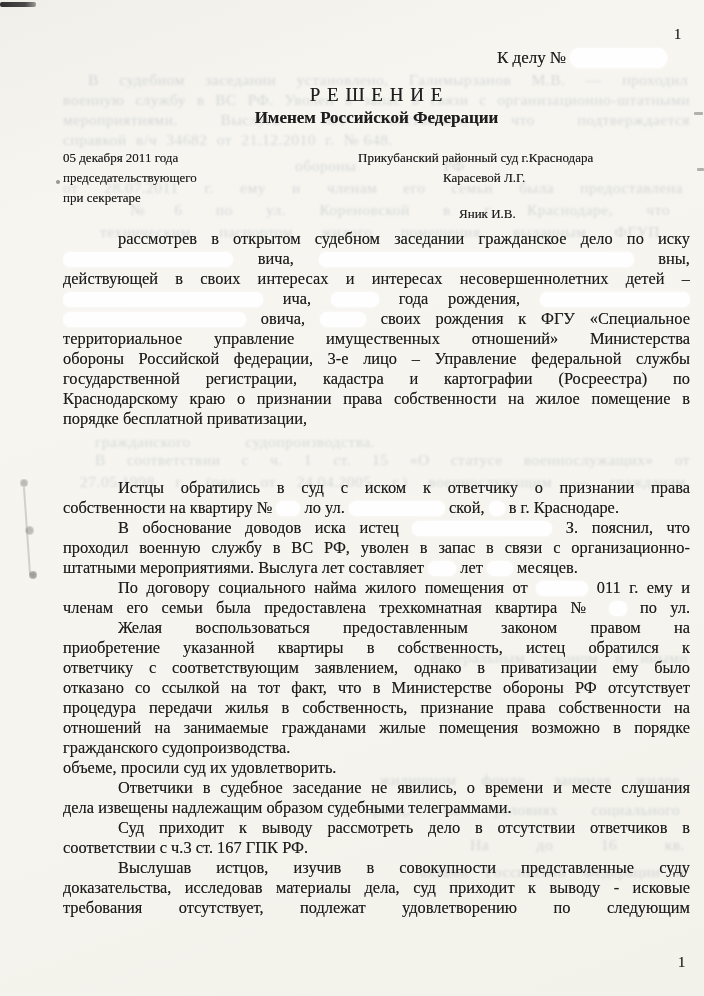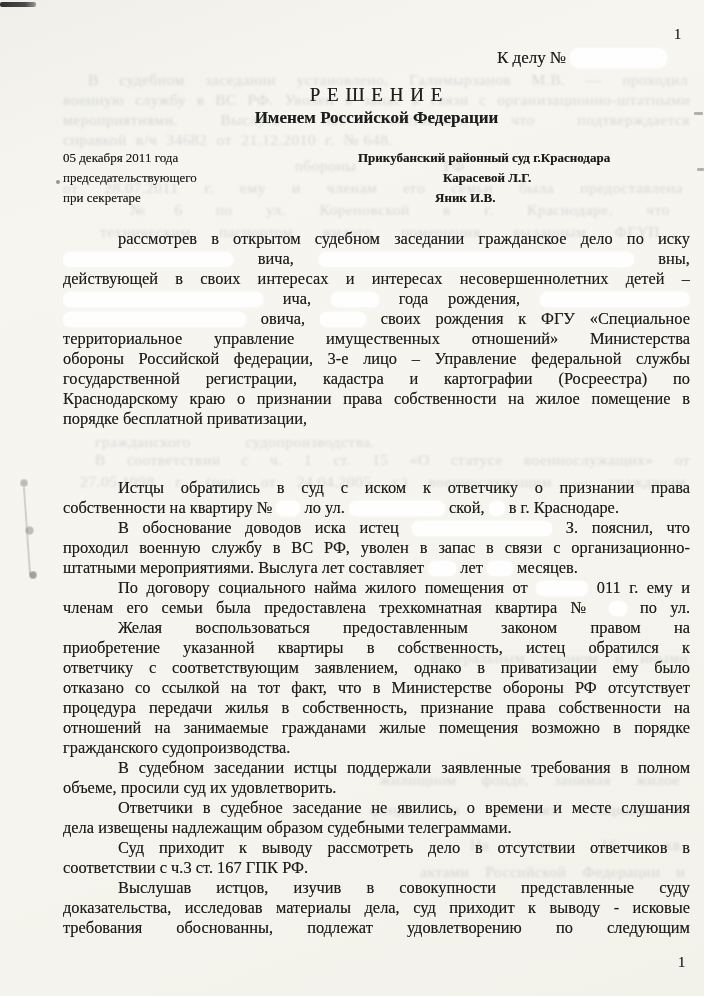--- a/index.html
+++ b/index.html
@@ -50,24 +50,24 @@
   .caseline{position:absolute;left:497px;top:48px;font-size:17px;white-space:nowrap;}
   .redact{display:inline-block;background:#fefefe;border-radius:7px;
     box-shadow:0 0 3px rgba(255,255,255,.95);vertical-align:-3px;height:15px;}
   .case-redact{width:97px;height:20px;vertical-align:-5px;margin-left:4px;border-radius:9px;}
   .title-main{position:absolute;left:63px;top:84px;width:627px;text-align:center;
     font-weight:normal;font-size:19px;letter-spacing:1px;}
   .title-sub{position:absolute;left:63px;top:108px;width:627px;text-align:center;
     font-weight:bold;font-size:17px;}
   .intro{position:absolute;left:63px;top:148px;width:627px;font-size:13px;}
   .irow{position:relative;height:20px;line-height:20px;}
-  .ival{position:absolute;top:0;font-weight:bold;}
+  .ival{position:absolute;top:0;}
   .ival.court{left:295px;}
   .ival.presiding{left:380px;}
-  .ival.secretary{left:372px;}
+  .ival.secretary{left:396px;margin-top:16px;}
   .lines{position:absolute;left:63px;width:627px;}
   #preamble{top:229px;}
   #body-lines{top:478px;}
   .tline{height:20px;line-height:20px;font-size:16.4px;overflow:hidden;
     text-align:justify;text-align-last:justify;}
   .tline.last{text-align-last:left;}
   .tline.indent{text-indent:55px;}
   .ustanovil{position:absolute;left:63px;top:440px;width:627px;text-align:center;
     font-weight:bold;font-size:17.5px;letter-spacing:1px;}
 </style>
@@ -150,25 +150,24 @@
       <div class="tline last"><span>штатными мероприятиями. Выслуга лет составляет</span> <span class="redact" style="width: 28px;"></span> <span>лет</span> <span class="redact" style="width: 26px;"></span> <span>месяцев.</span></div>
       <div class="tline indent"><span>По договору социального найма жилого помещения от</span> <span class="redact" style="width: 52px;"></span> <span>011 г. ему и</span></div>
       <div class="tline"><span>членам его семьи была предоставлена трехкомнатная квартира №</span> <span class="redact" style="width: 18px;"></span> <span>по ул.</span></div>
       <div class="tline indent"><span>Желая воспользоваться предоставленным законом правом на</span></div>
       <div class="tline"><span>приобретение указанной квартиры в собственность, истец обратился к</span></div>
       <div class="tline"><span>ответчику с соответствующим заявлением, однако в приватизации ему было</span></div>
       <div class="tline"><span>отказано со ссылкой на тот факт, что в Министерстве обороны РФ отсутствует</span></div>
       <div class="tline"><span>процедура передачи жилья в собственность, признание права собственности на</span></div>
       <div class="tline"><span>отношений на занимаемые гражданами жилые помещения возможно в порядке</span></div>
       <div class="tline last"><span>гражданского судопроизводства.</span></div>
-      <div class="tline indent"><span>В судебном заседании истцы поддержали заявленные требования в полном</span></div>
       <div class="tline last"><span>объеме, просили суд их удовлетворить.</span></div>
       <div class="tline indent"><span>Ответчики в судебное заседание не явились, о времени  и месте слушания</span></div>
       <div class="tline last"><span>дела извещены надлежащим образом судебными телеграммами.</span></div>
       <div class="tline indent"><span>Суд приходит к выводу рассмотреть дело в отсутствии ответчиков в</span></div>
       <div class="tline last"><span>соответствии с ч.3 ст. 167 ГПК РФ.</span></div>
       <div class="tline indent"><span>Выслушав истцов, изучив в совокупности представленные суду</span></div>
       <div class="tline"><span>доказательства, исследовав материалы дела, суд приходит к выводу - исковые</span></div>
-      <div class="tline"><span>требования обоснованны, подлежат удовлетворению по следующим</span></div>
+      <div class="tline"><span>требования отсутствует, подлежат удовлетворению по следующим</span></div>
     </div>
 
   <div class="pagenum bottom ink">1</div>
 </div>
 
 </body></html>

